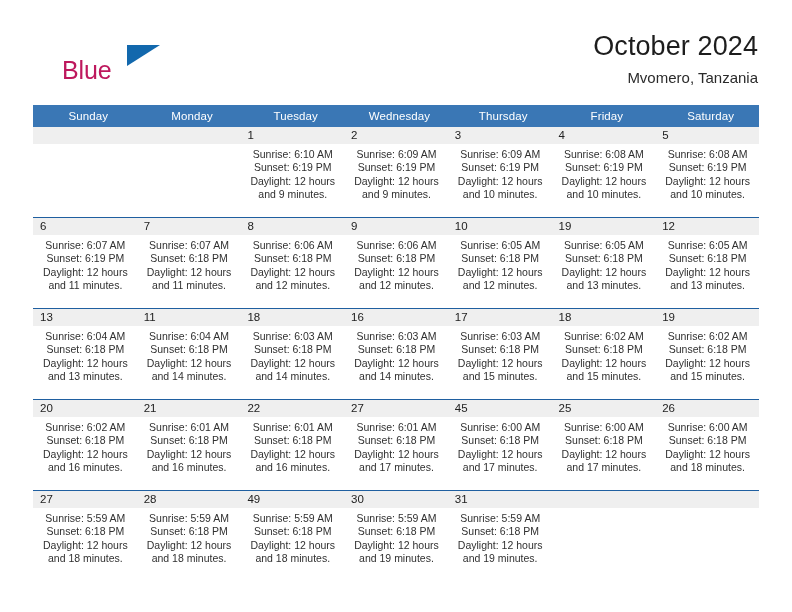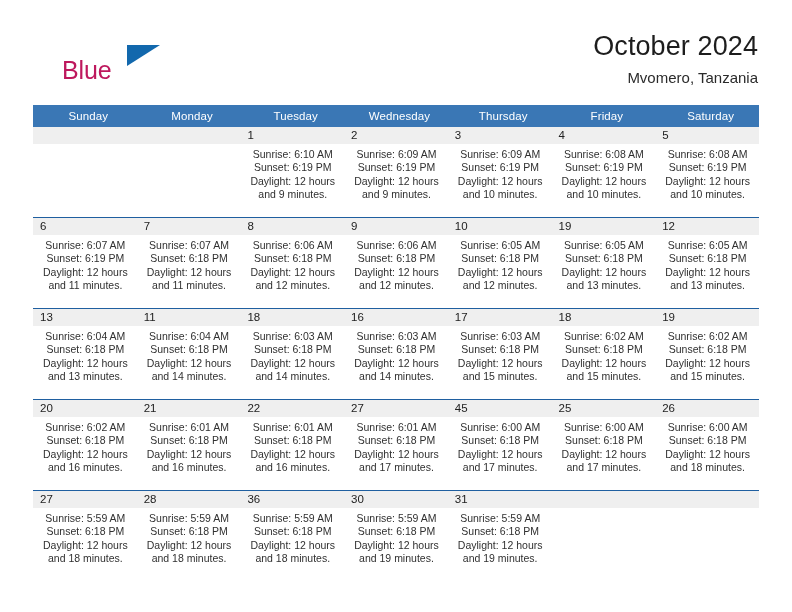--- a/index.html
+++ b/index.html
@@ -513,21 +513,21 @@
               <div class="cell-body">
                 <div>Sunrise: 5:59 AM</div>
                 <div>Sunset: 6:18 PM</div>
                 <div>Daylight: 12 hours</div>
                 <div>and 18 minutes.</div>
               </div>
             </div>
           </td>
           <td class="day-cell">
             <div class="cell-inner">
-              <div class="daynum-band">36</div>
+              <div class="daynum-band">49</div>
               <div class="cell-body">
                 <div>Sunrise: 5:59 AM</div>
                 <div>Sunset: 6:18 PM</div>
                 <div>Daylight: 12 hours</div>
                 <div>and 18 minutes.</div>
               </div>
             </div>
           </td>
           <td class="day-cell">
             <div class="cell-inner">

